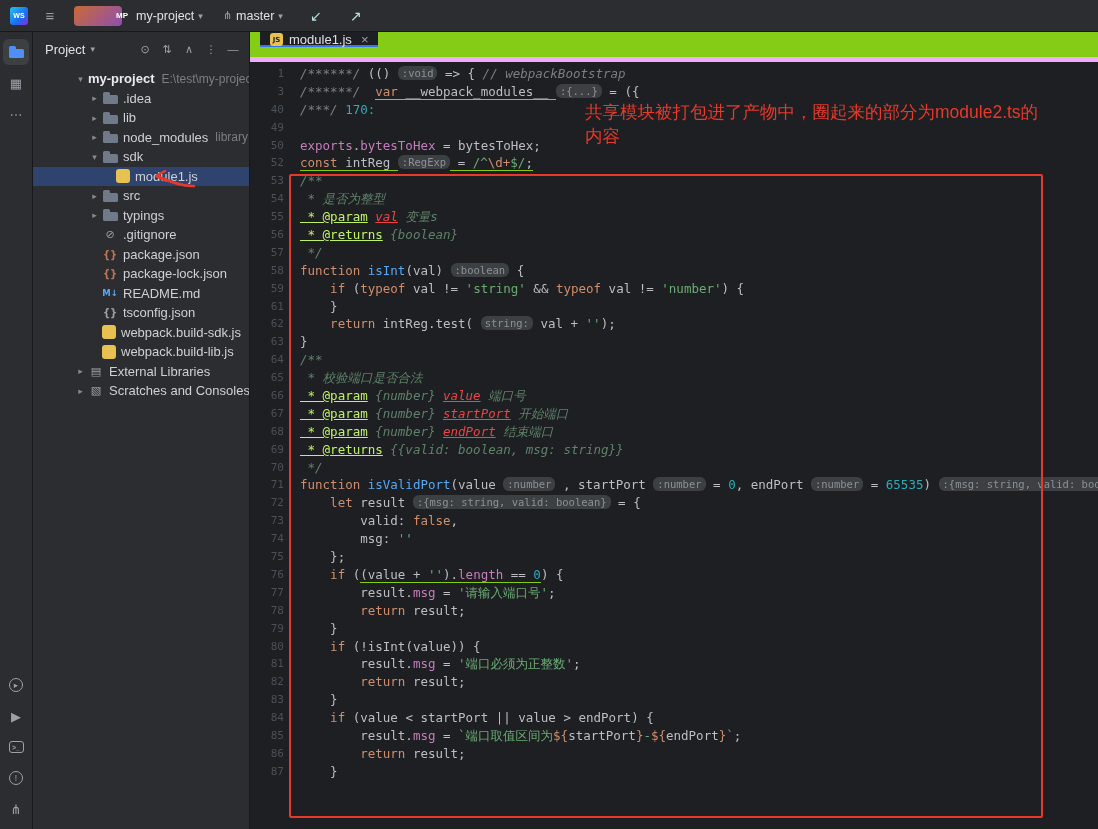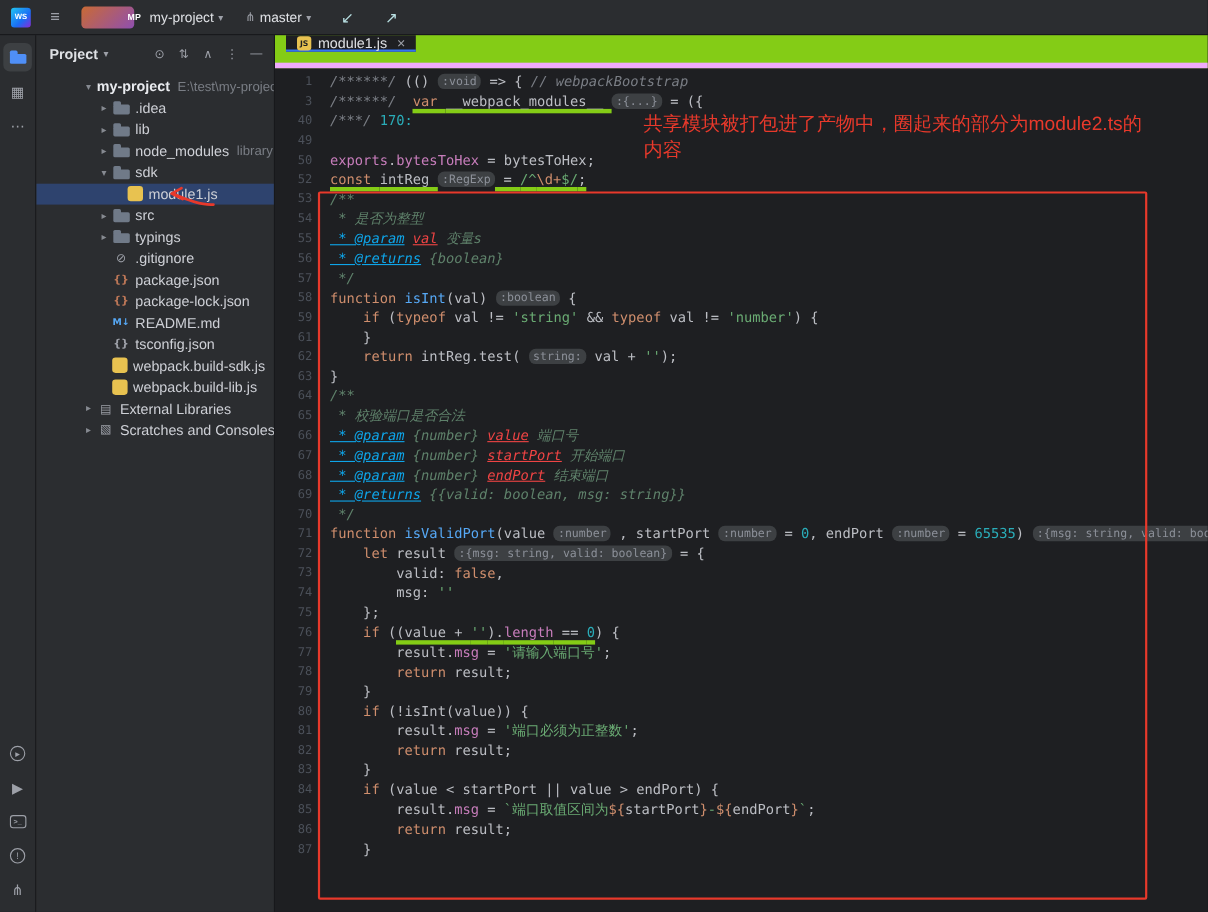--- a/index.html
+++ b/index.html
@@ -42,21 +42,21 @@
   .folder-shape { display: inline-block; width: 15px; height: 12px; position: relative; --fc: #707a88; }
   .folder-shape::before { content: ""; position: absolute; left: 0; right: 0; top: 3px; bottom: 0;
     background: var(--fc); border-radius: 1.5px; }
   .folder-shape::after { content: ""; position: absolute; left: 0; top: 0; width: 7px; height: 4px;
     background: var(--fc); border-radius: 1.5px 1.5px 0 0; }
   .folder-blue { --fc: #4f8ff7; }
   
   .project-panel { width: 217px; background: #2b2d30; border-right: 1px solid #17181b;
     display: flex; flex-direction: column; }
   .panel-header { height: 34px; display: flex; align-items: center; padding: 0 6px 0 12px; }
-  .panel-title { font-size: 13px; font-weight: 700; }
+  .panel-title { font-size: 13px; font-weight: 400; }
   .panel-title-chevron { margin-left: 5px; color: #9da0a8; font-size: 9px; }
   #panel-header-icons { margin-left: auto; display: flex; gap: 2px; }
   .ph-icon { width: 20px; height: 20px; border-radius: 4px; display: flex; align-items: center;
     justify-content: center; color: #9da0a8; font-size: 11px; }
   .tree { flex: 1; overflow: hidden; font-size: 13px; padding-top: 3px; }
   .tree-row { height: 19.5px; display: flex; align-items: center; white-space: nowrap; }
   .tree-row.selected { background: #2e436e; }
   .chevron { width: 15px; flex: none; color: #868a91; font-size: 9px; text-align: center; }
   .fi { width: 16px; height: 16px; margin-right: 5px; flex: none; display: inline-flex;
     align-items: center; justify-content: center; font-family: "DejaVu Sans", sans-serif; }
@@ -84,27 +84,27 @@
     font-family: "DejaVu Sans Mono", monospace; font-size: 12.5px; }
   .code-line { display: flex; height: 17.9px; line-height: 17.9px; white-space: pre; }
   .ln { width: 34px; flex: none; text-align: right; color: #4b5059; font-size: 11px; }
   .lc { padding-left: 16px; }
   .tok-d  { color: #bcbec4; }
   .tok-k  { color: #cf8e6d; }
   .tok-s  { color: #6aab73; }
   .tok-n  { color: #2aacb8; }
   .tok-c  { color: #7a7e85; font-style: italic; }
   .tok-dc { color: #5f826b; font-style: italic; }
-  .tok-dt { color: #0ea5e9; font-style: italic; text-decoration: underline; }
+  .tok-dt { color: #bef264; text-decoration: underline; }
   .tok-dv { color: #ef4444; font-style: italic; text-decoration: underline; }
   .tok-f  { color: #56a8f5; }
   .tok-p  { color: #c77dbb; }
   .tok-hb { background: #3d4043; color: #8c9099; border-radius: 6px; padding: 0 4px;
     font-size: 10.5px; line-height: 14px; display: inline-block; transform: translateY(-1px); }
-  .u { border-bottom: 4px solid #84cc16; }
+  .u { border-bottom: 1px solid #84cc16; }
   
   .annot-note { position: absolute; left: 585px; top: 100px; width: 470px; z-index: 10;
     color: var(--annot); font-size: 17.5px; line-height: 24px; font-weight: 500; pointer-events: none; }
   .annot-rect { position: absolute; left: 289px; top: 174px; width: 754px; height: 644px;
     border: 2.5px solid var(--annot); border-radius: 2px; z-index: 9; pointer-events: none; }
   .annot-arrow { position: absolute; left: 150px; top: 168px; z-index: 10; color: var(--annot); pointer-events: none; }
 </style>
 </head>
 <body>
 

